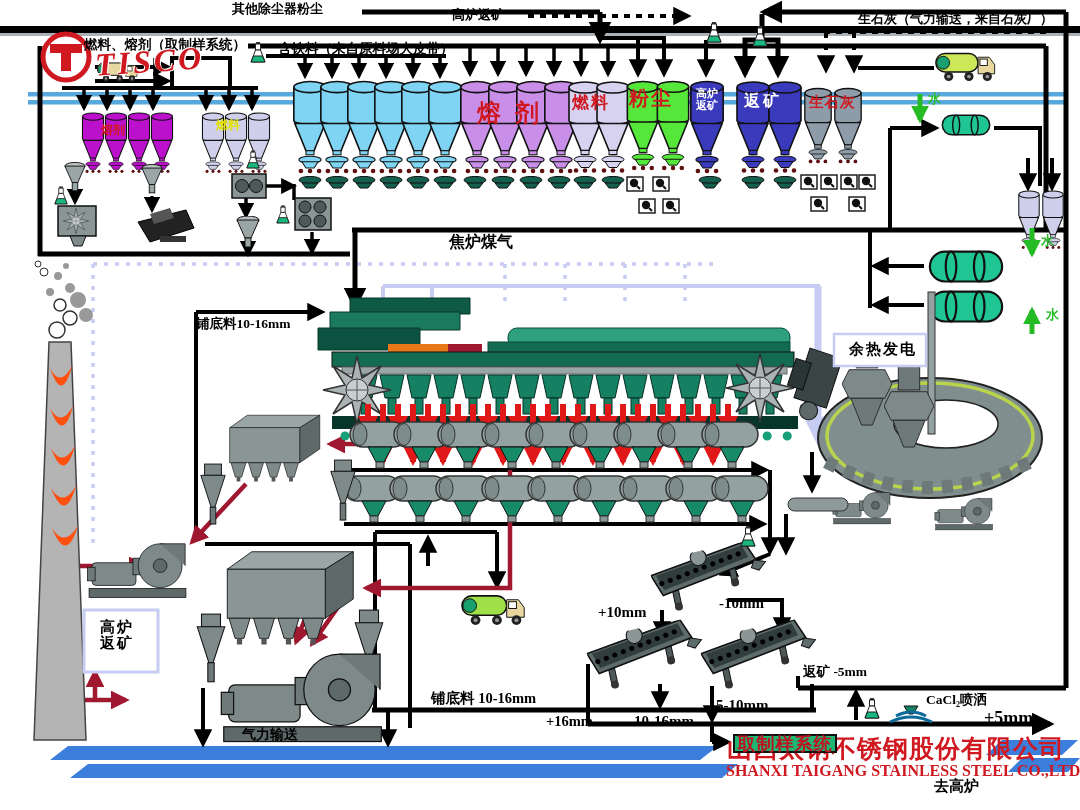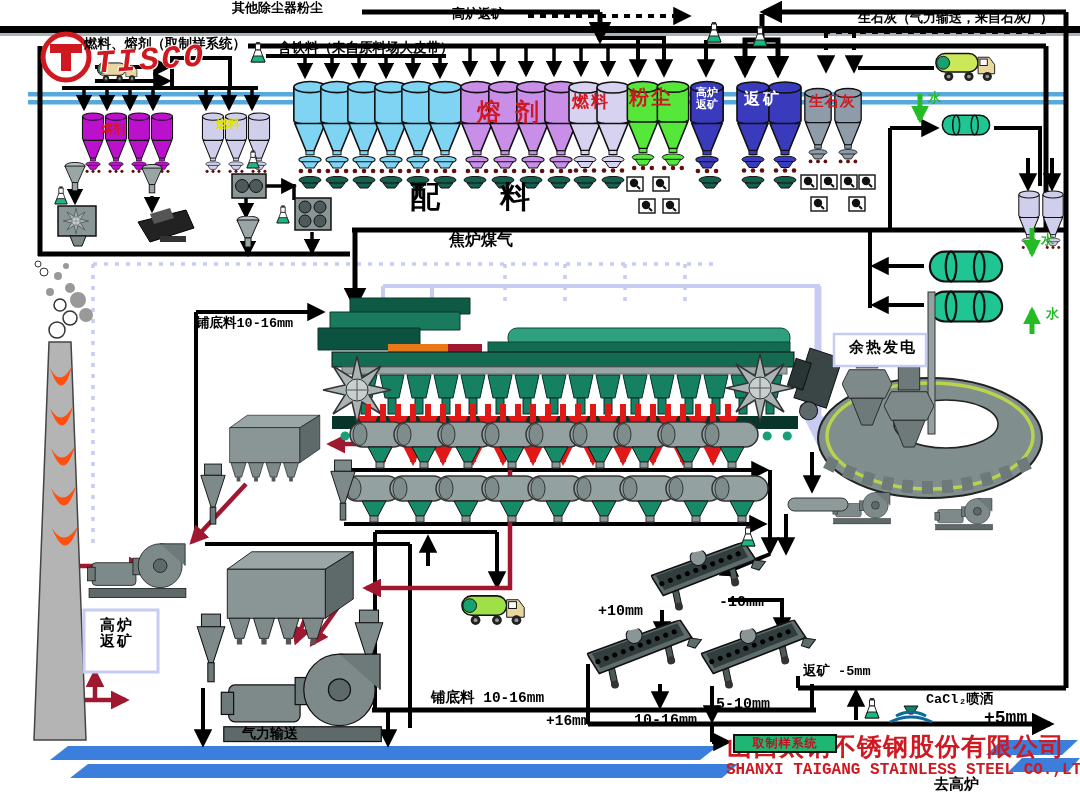--- a/index.html
+++ b/index.html
@@ -1,30 +1,30 @@
 <!DOCTYPE html>
 <html><head>
 <meta charset="utf-8">
 <style>
   html,body{margin:0;padding:0;background:#fff;}
   #stage{position:relative;width:1080px;height:810px;background:#fff;overflow:hidden;
-         font-family:Liberation Mono, monospace;border-radius:19px;}
+         font-family:Liberation Serif, serif;border-radius:19px;}
   #gfx{position:absolute;left:0;top:0;z-index:1;}
   .lbl{position:absolute;font-weight:bold;color:#000;white-space:nowrap;line-height:1.08;z-index:3;}
   .wrap{white-space:normal;text-align:center;}
   .red{color:#d01820;}
   .white{color:#fff;}
   .yellow{color:#e3e300;}
   .green{color:#25bb25;}
   #tisco{font-style:italic;letter-spacing:3px;transform:rotate(-4deg);
          text-shadow:1px 1px 0 #fff,-1px -1px 0 #fff;}
   #samplingBox{position:absolute;left:733px;top:734px;width:104px;height:19px;
                background:#1fb573;border:2px solid #111;z-index:4;box-sizing:border-box;
                display:flex;align-items:center;justify-content:center;}
-  #samplingBox span{color:#c01020;font-weight:bold;font-size:12px;letter-spacing:1px;}
+  #samplingBox span{color:#c01020;font-weight:bold;font-size:18px;letter-spacing:1px;}
   .z5{z-index:5;margin-top:39px;}
 </style>
 </head>
 <body>
 
 <div id="stage">
 
 <svg id="gfx" width="1080" height="810" viewBox="0 0 1080 810">
 <defs>
   <marker id="mB" viewBox="0 0 10 10" refX="8" refY="5" markerWidth="4.6" markerHeight="4.6" orient="auto-start-reverse">
@@ -594,21 +594,20 @@
 
 <div class="lbl red" style="left:101px;top:124px;font-size:12px">熔剂</div>
 <div class="lbl yellow" style="left:216px;top:119px;font-size:12px">燃料</div>
 <div class="lbl red" style="left:477px;top:101px;font-size:24px;letter-spacing:14px">熔剂</div>
 <div class="lbl red" style="left:572px;top:94px;font-size:17px;letter-spacing:2px">燃料</div>
 <div class="lbl red" style="left:629px;top:88px;font-size:20px;letter-spacing:2px">粉尘</div>
 <div class="lbl white wrap" style="left:694px;top:88px;font-size:11px;width:26px">高炉返矿</div>
 <div class="lbl white" style="left:744px;top:92px;font-size:16px;letter-spacing:3px">返矿</div>
 <div class="lbl red" style="left:809px;top:95px;font-size:14.5px;letter-spacing:1px">生石灰</div>
 
-<div class="lbl" style="left:410px;top:183px;font-size:30px;letter-spacing:60px">配料</div>
 <div class="lbl" style="left:449px;top:233px;font-size:16px">焦炉煤气</div>
 <div class="lbl" style="left:196px;top:317px;font-size:13.5px">铺底料10-16mm</div>
 <div class="lbl" style="left:849px;top:341px;font-size:15px;letter-spacing:2px">余热发电</div>
 <div class="lbl wrap" style="left:99px;top:619px;font-size:15px;width:36px;letter-spacing:2px">高炉返矿</div>
 <div class="lbl" style="left:242px;top:727px;font-size:14px">气力输送</div>
 <div class="lbl green" style="left:928px;top:92px;font-size:13px">水</div>
 <div class="lbl green" style="left:1041px;top:234px;font-size:13px">水</div>
 <div class="lbl green" style="left:1046px;top:308px;font-size:13px">水</div>
 
 <div class="lbl" style="left:431px;top:691px;font-size:14.5px">铺底料 10-16mm</div>

